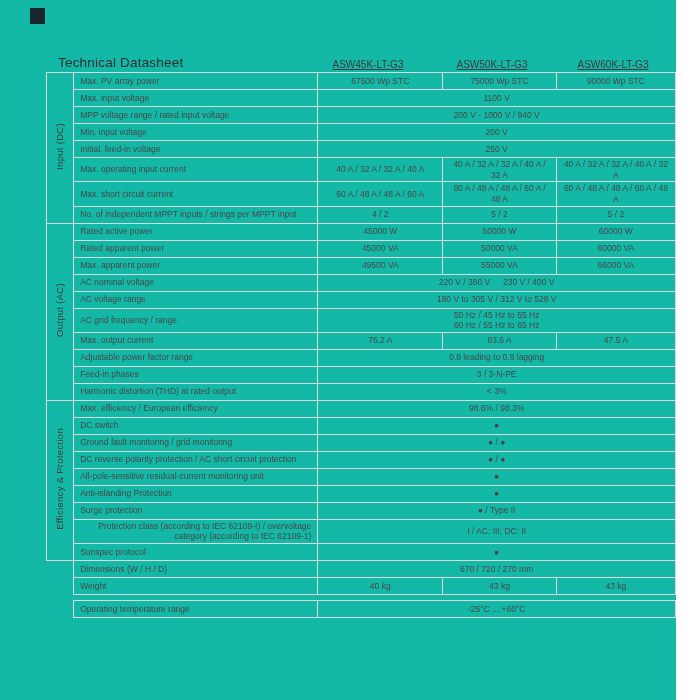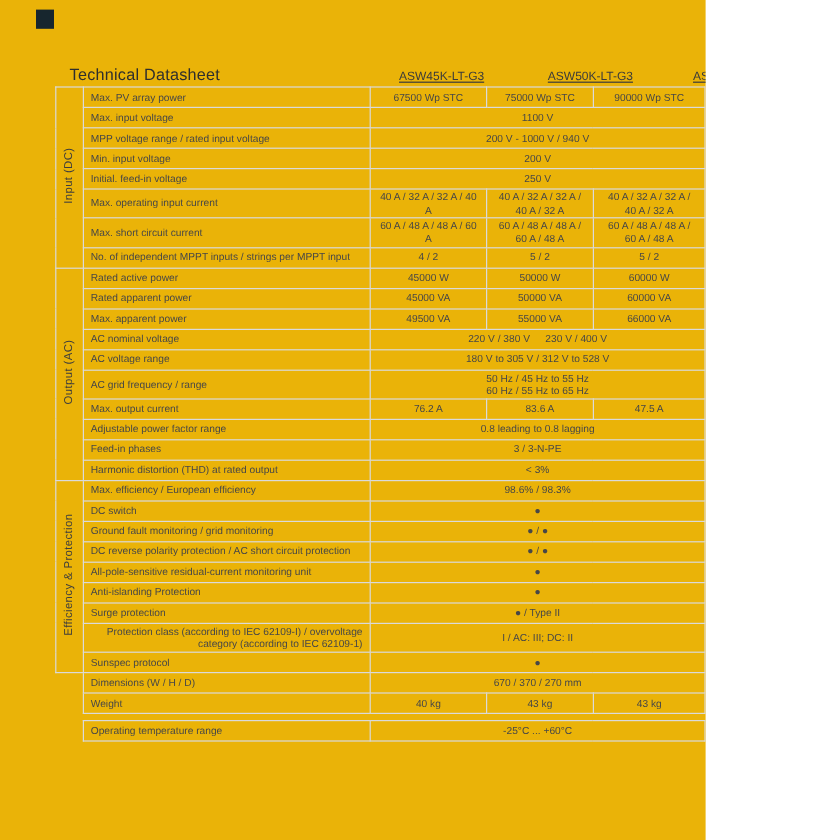--- a/index.html
+++ b/index.html
@@ -1,17 +1,17 @@
 <!DOCTYPE html>
 <html><head>
 <meta charset="utf-8">
 <style>
   html,body{margin:0;padding:0;}
   body{width:700px;height:700px;background:#ffffff;font-family:"Liberation Sans",sans-serif;}
-  .page{position:relative;width:588px;height:700px;background:#eab308;overflow:hidden;}
+  .page{position:relative;width:676px;height:700px;background:#14b8a6;overflow:hidden;}
   .logo{position:absolute;left:30px;top:8px;width:15px;height:16px;background:#17262e;}
   .header{position:absolute;left:30px;top:55px;width:647px;display:flex;align-items:flex-end;}
   .title{width:273px;padding-left:28px;font-size:13.5px;color:#2e2e2e;font-weight:500;letter-spacing:.2px;box-sizing:border-box;}
   .col-head{font-size:10px;color:#3b3b3b;text-align:center;font-weight:500;text-decoration:underline;}
   .ch1{width:130px}.ch2{width:118px}.ch3{width:124px}
   .sheet{position:absolute;left:30px;top:72px;border-collapse:collapse;table-layout:fixed;margin-left:16px;}
   .sheet td{border:1px solid #dadada;font-size:8.5px;color:#474747;height:17px;padding:1px 6px;box-sizing:border-box;line-height:1.25;vertical-align:middle;}
   td.sec{text-align:center;vertical-align:middle;padding:2px 0;}
   .vert{writing-mode:vertical-rl;transform:rotate(180deg);font-size:9.5px;color:#3d3d3d;letter-spacing:.3px;white-space:nowrap;display:inline-block;}
   td.sec.empty{border:none;}
@@ -171,21 +171,21 @@
         <td class="val" colspan="3">I / AC: III; DC: II</td>
       </tr>
       <tr>
         <td class="label">Sunspec protocol</td>
         <td class="val" colspan="3">●</td>
       </tr>
 
       <tr>
         <td class="sec empty" rowspan="4"></td>
         <td class="label">Dimensions (W / H / D)</td>
-        <td class="val" colspan="3">670 / 370 / 270 mm</td>
+        <td class="val" colspan="3">670 / 720 / 270 mm</td>
       </tr>
       <tr>
         <td class="label">Weight</td>
         <td class="val">40 kg</td>
         <td class="val">43 kg</td>
         <td class="val">43 kg</td>
       </tr>
       <tr class="spacer">
         <td colspan="4"></td>
       </tr>

